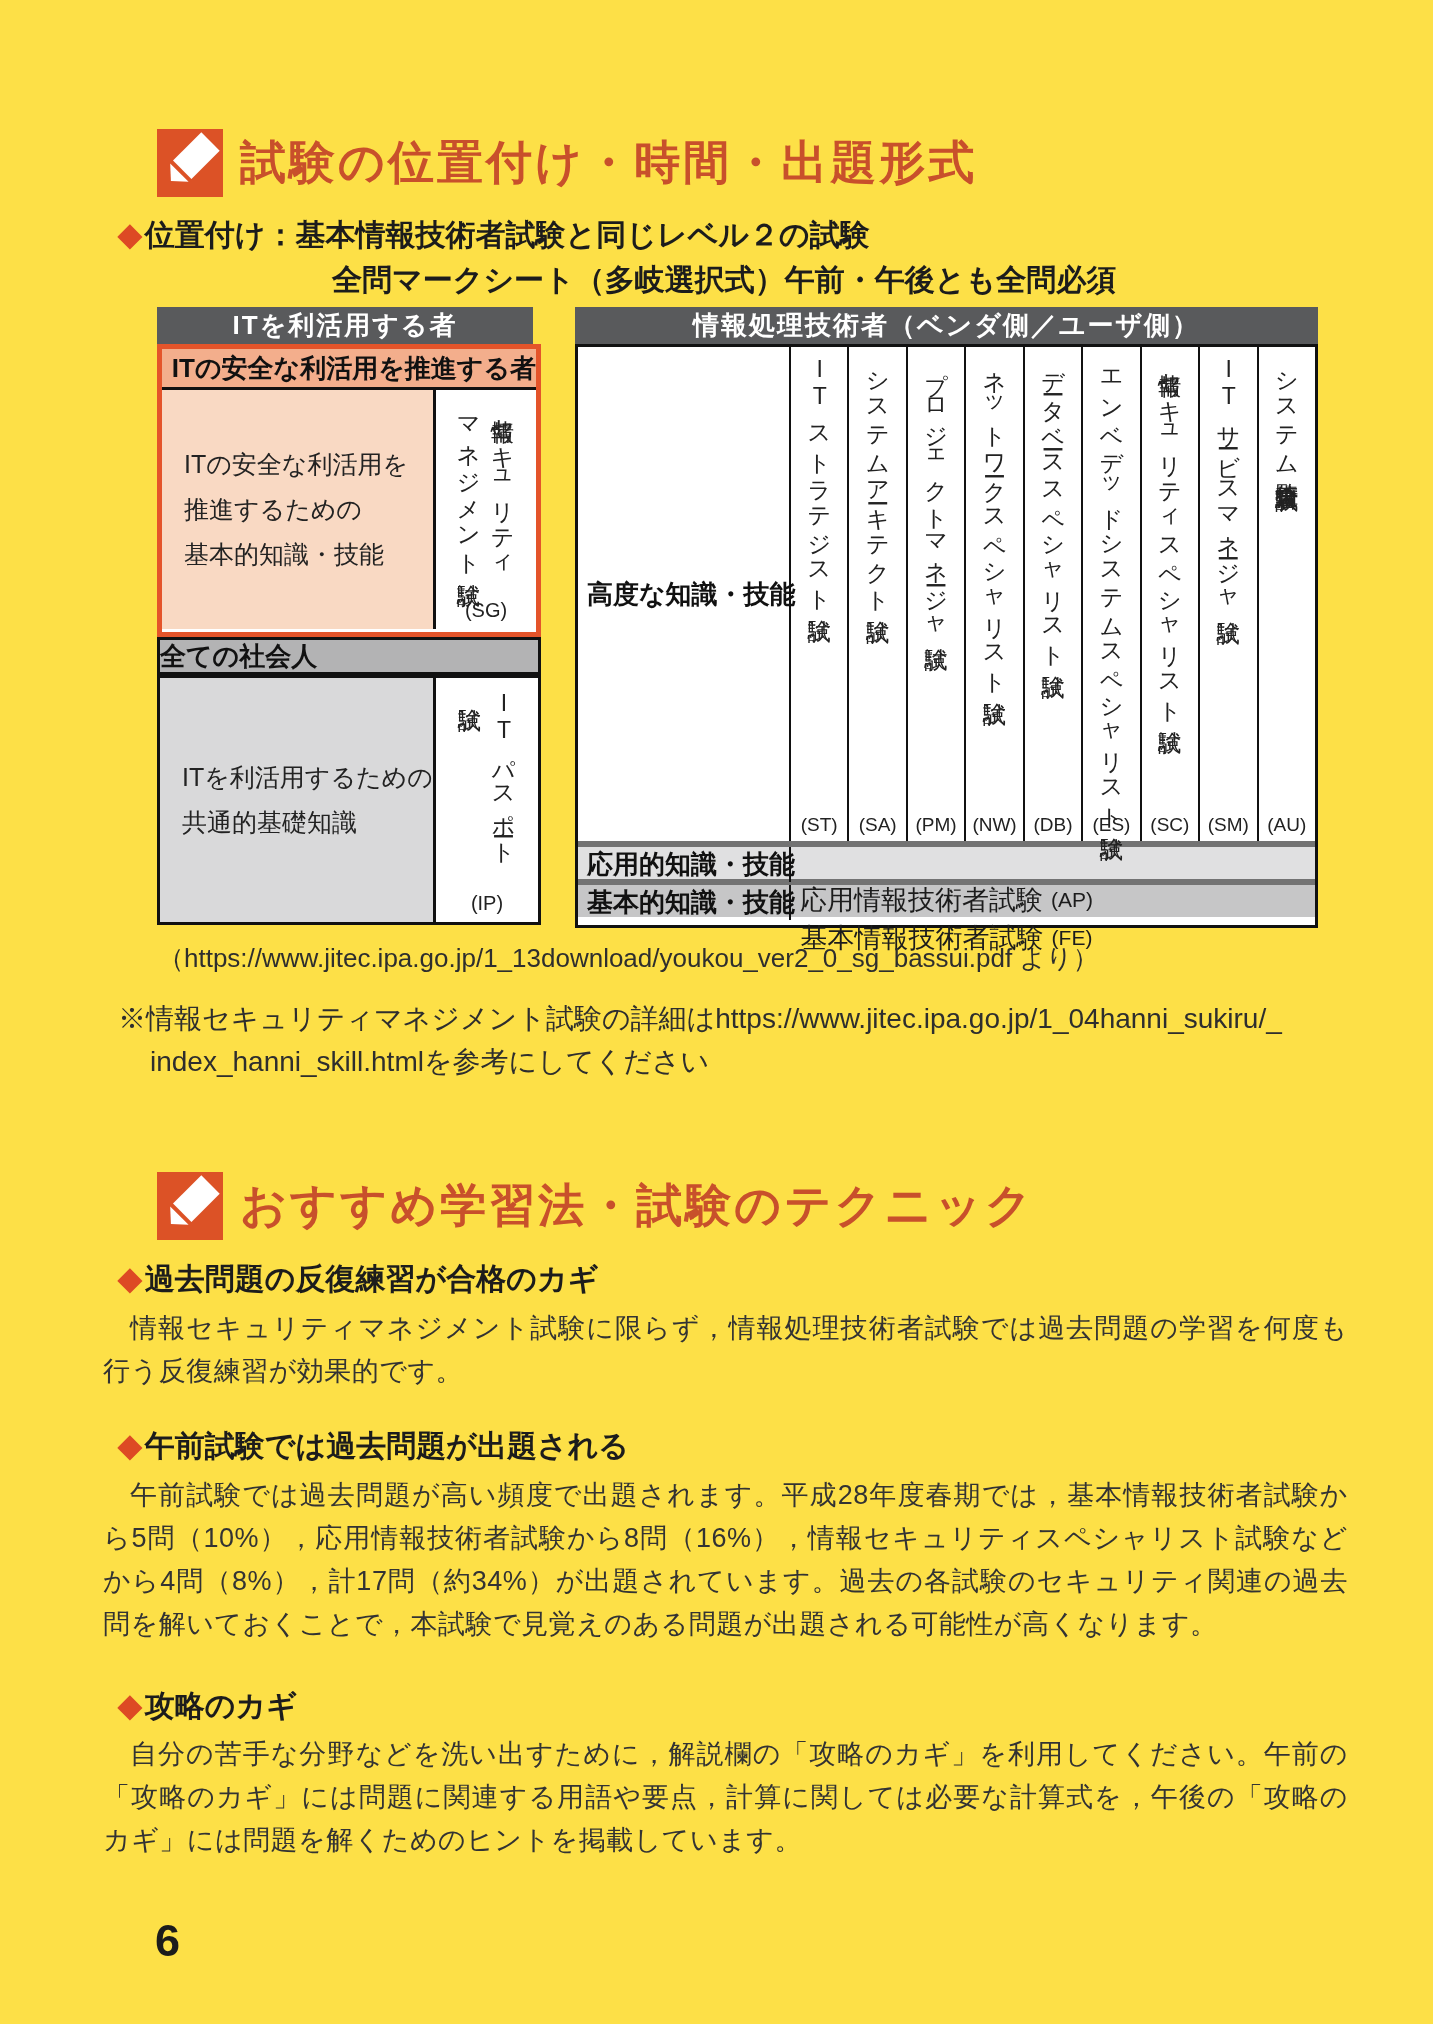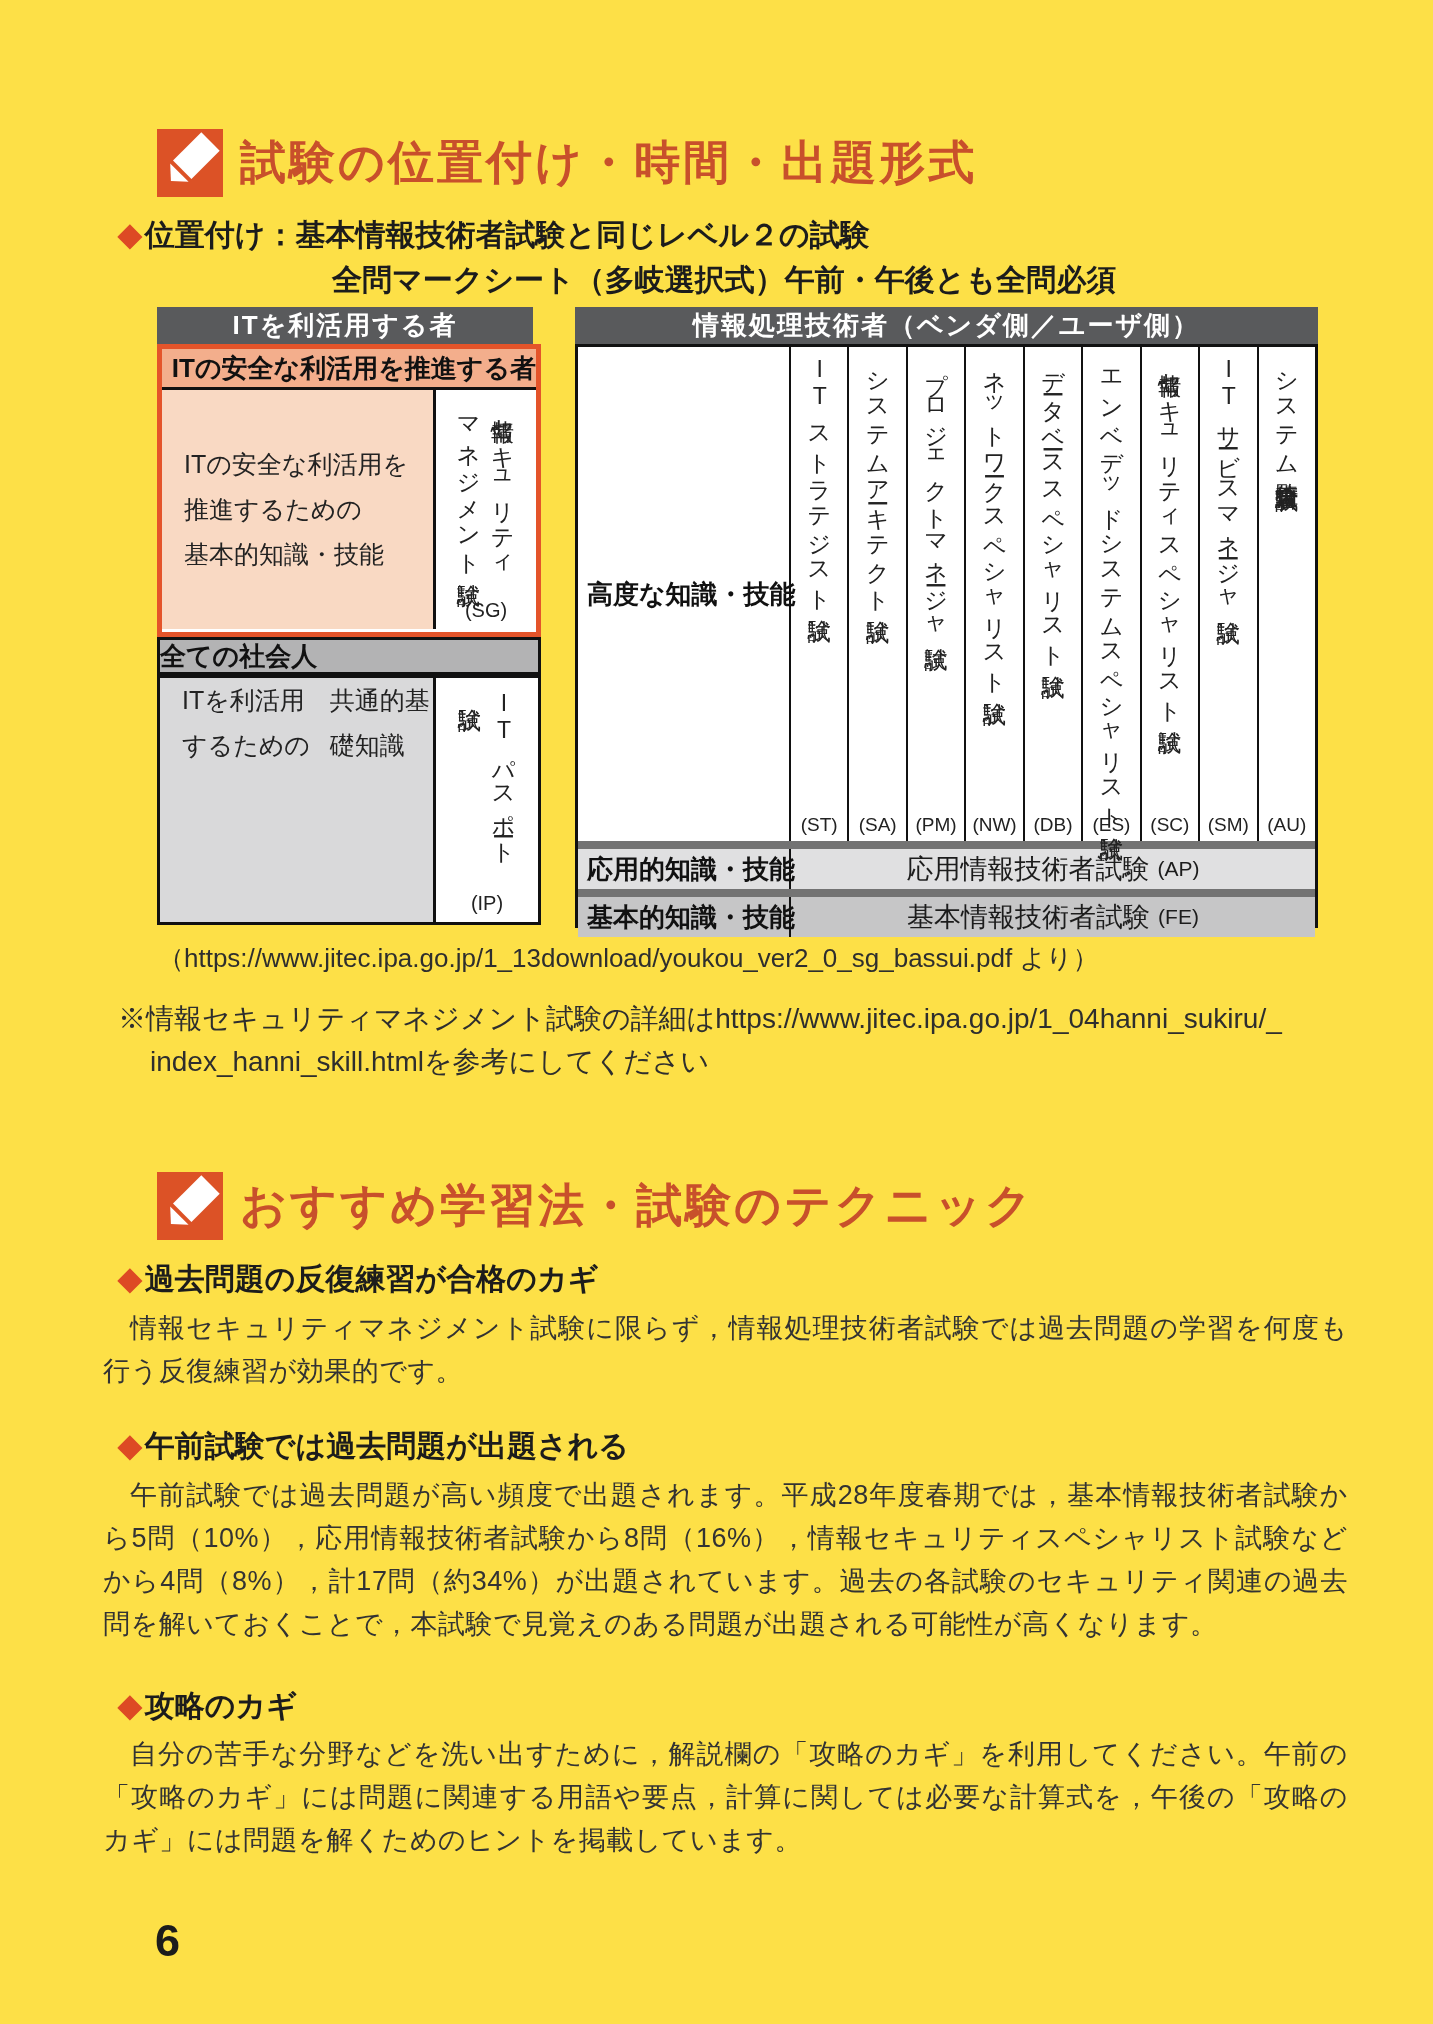--- a/index.html
+++ b/index.html
@@ -64,21 +64,21 @@
   .all-bar{
     position:absolute;left:157px;top:637px;width:384px;height:38px;
     background:#b3b3b4;border:3px solid #111;font-size:26px;font-weight:700;
     line-height:32px;color:#111;
   }
   .ip-box{
     position:absolute;left:157px;top:675px;width:384px;height:250px;
     border:3px solid #111;background:#fff;display:flex;
   }
   .ip-left{
-    width:273px;background:#d9d9da;display:flex;flex-direction:row;
+    width:273px;background:#d9d9da;display:flex;flex-direction:column;
     justify-content:center;padding-left:22px;font-size:25px;line-height:45px;color:#222;
   }
   .ip-right{flex:1;border-left:3px solid #111;background:#fff;position:relative;
     display:flex;justify-content:center;}
   .exam-code{
     position:absolute;bottom:7px;left:0;right:0;text-align:center;
     font-size:20px;color:#222;writing-mode:horizontal-tb;
   }
   .vwrap{padding-top:12px;}
 
@@ -90,21 +90,21 @@
   .rt-main{display:flex;height:494px;}
   .rt-label{
     width:213px;border-right:2px solid #111;display:flex;align-items:center;
     padding-left:9px;font-size:26px;font-weight:700;color:#111;white-space:nowrap;
   }
   .rt-col{flex:1;border-left:2px solid #111;position:relative;
     display:flex;justify-content:center;}
   .rt-col:nth-child(2){border-left:none;}
   .rt-col .vtext{padding-top:9px;font-size:23px;}
   .rt-col .exam-code{bottom:5px;font-size:19px;}
-  .rt-row{display:flex;height:48px;border-top:8px solid #737373;}
+  .rt-row{display:flex;height:38px;border-top:6px solid #737373;flex-direction:column;}
   .rt-row .rlabel{
     width:213px;border-right:2px solid #111;display:flex;align-items:center;
     padding-left:9px;font-size:26px;font-weight:700;color:#111;white-space:nowrap;
   }
   .rt-row .rvalue{
     flex:1;display:flex;align-items:center;justify-content:center;
     font-size:27px;color:#1c1c1c;gap:8px;
   }
   .rt-row .rvalue .small{font-size:21px;}
   .row-applied{background:#e0e0e1;}

